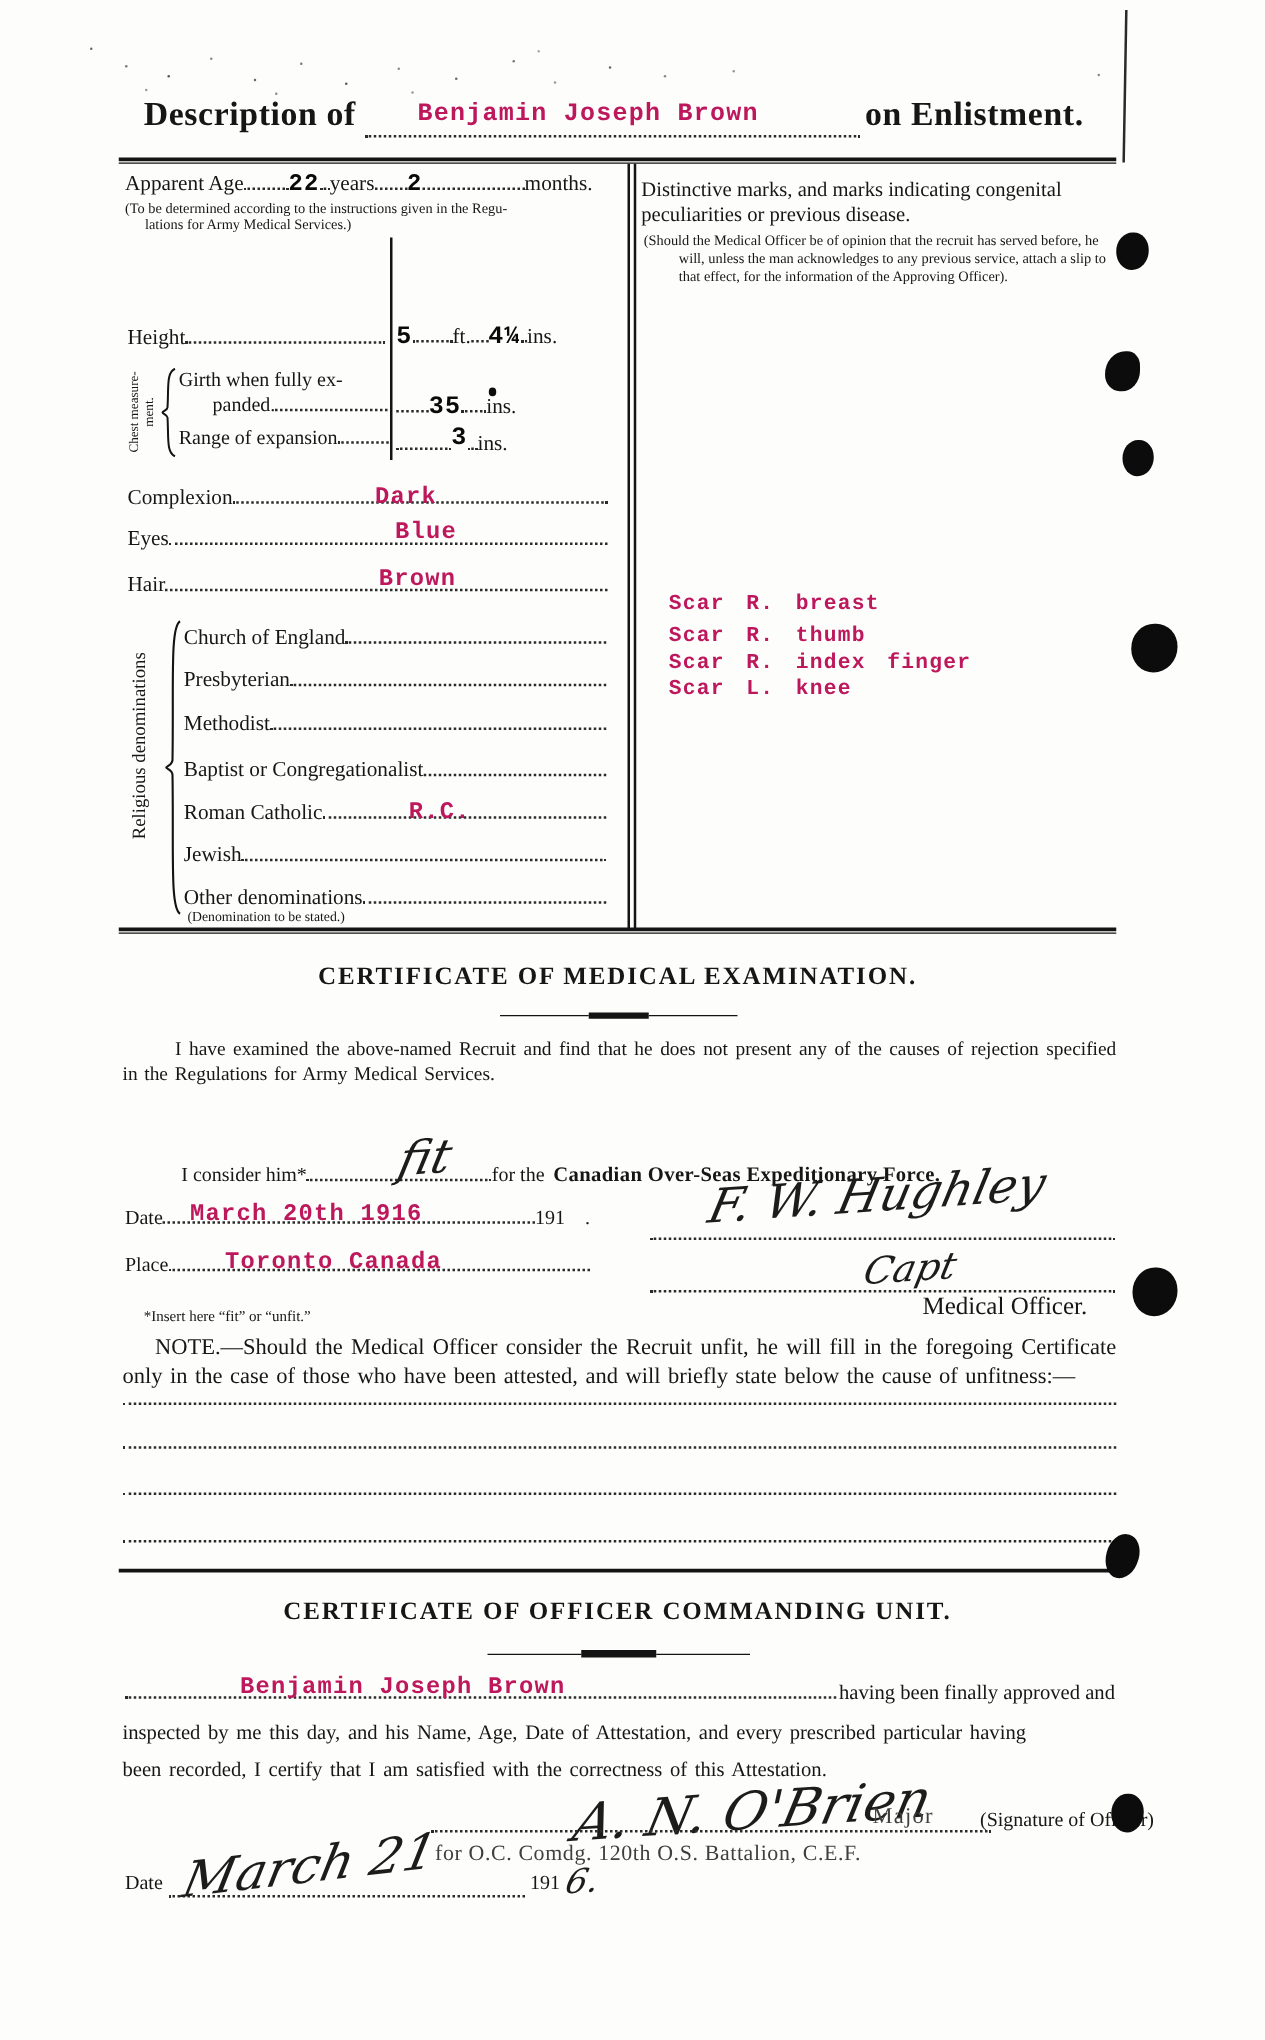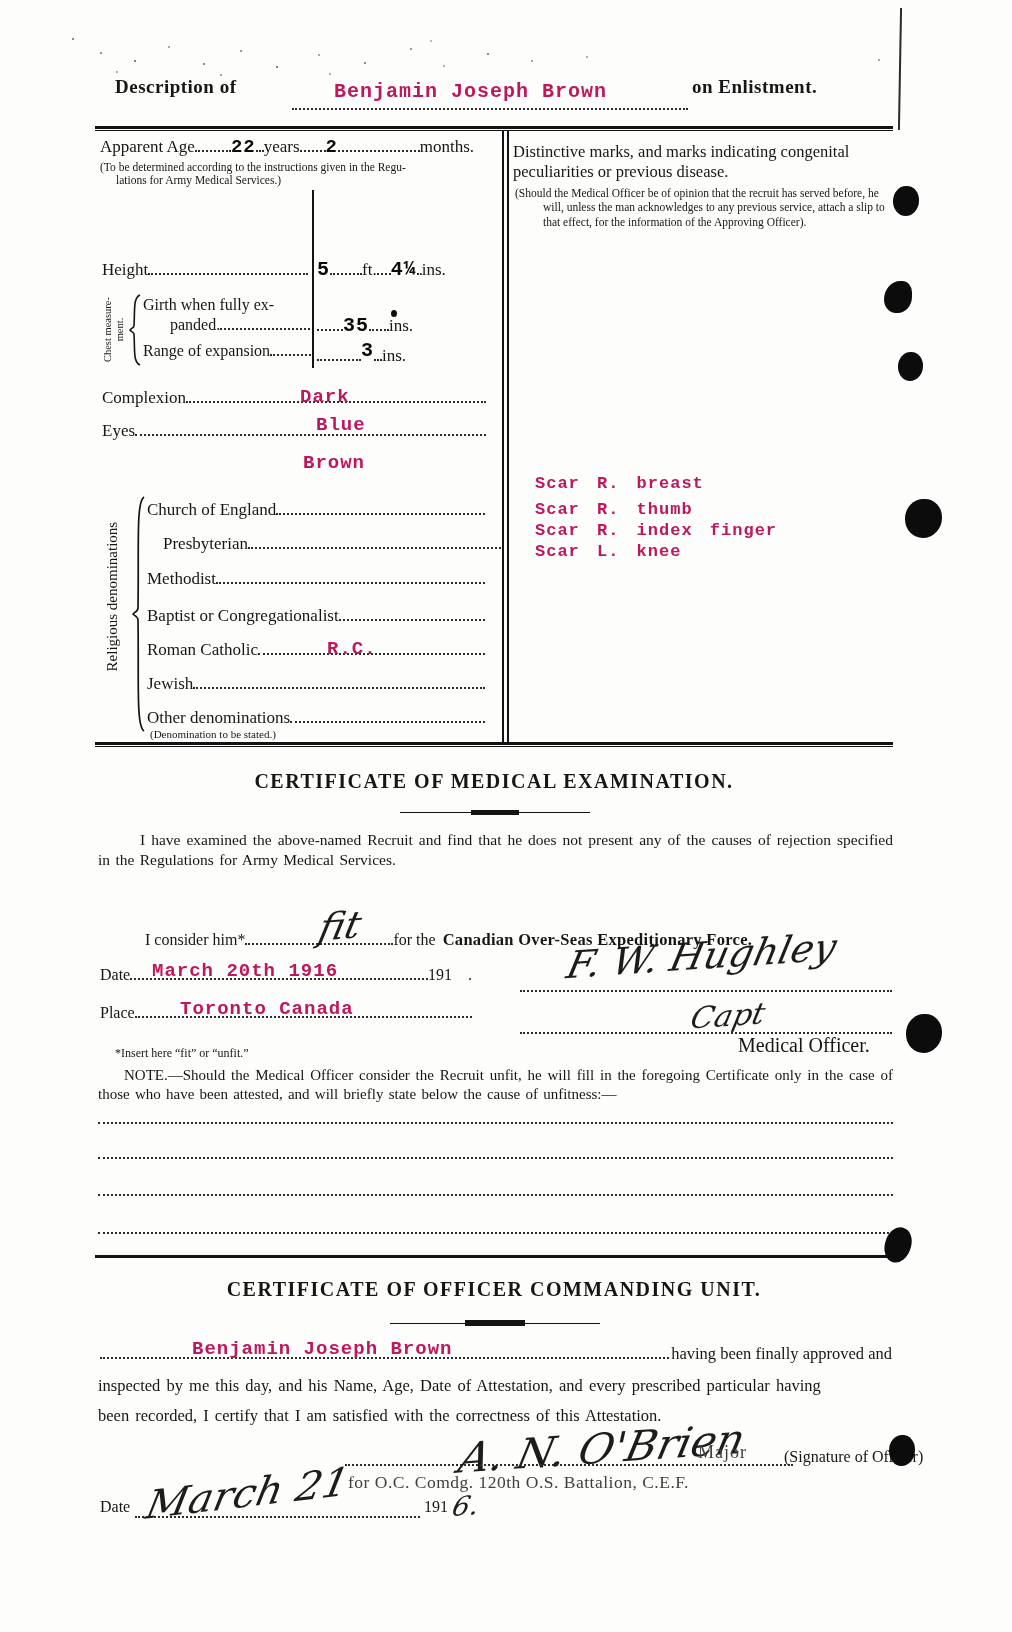--- a/index.html
+++ b/index.html
@@ -1,20 +1,20 @@
 <!DOCTYPE html>
 <html><head>
 <meta charset="utf-8">
 <style>
   html,body{margin:0;padding:0;background:#e8e8e4;}
   .page{position:relative;width:1012px;height:1632px;background:#fdfdfb;margin:0 auto;overflow:hidden;
         font-family:"Liberation Serif",serif;color:#161616;}
   .abs{position:absolute;}
   .st{font-family:"Liberation Serif",serif;color:#161616;}
-  .hdr{font-weight:700;font-size:19px;letter-spacing:0.5px;}
+  .hdr{font-weight:700;font-size:27px;letter-spacing:0.5px;}
   .sect{font-weight:700;font-size:20px;letter-spacing:1.5px;text-align:center;width:798px;left:95px;}
   .sm{font-size:11.5px;line-height:1.25;}
   .tv{position:absolute;font-family:"Liberation Mono","DejaVu Sans Mono",monospace;font-weight:700;
       font-size:19px;letter-spacing:1px;color:#be185d;white-space:nowrap;}
   .hw{position:absolute;font-family:"DejaVu Serif",serif;font-style:italic;color:#1c1c1c;
       transform:skewX(-16deg) rotate(-4deg);white-space:nowrap;}
   .fr{position:absolute;display:flex;align-items:baseline;}
   .ld{flex:1 1 auto;display:inline-block;height:2px;border-bottom:2px dotted #2b2b2b;}
   .ldw{flex:0 0 auto;display:inline-block;height:2px;border-bottom:2px dotted #2b2b2b;}
   .lbl{font-size:17px;white-space:nowrap;}
@@ -118,32 +118,36 @@
     <span class="ld"></span>
   </div>
   <div class="tv" style="left:300px;top:386px;">Dark</div>
 
   <div class="fr" style="left:102px;top:421px;width:384px;">
     <span class="st lbl">Eyes</span>
     <span class="ld"></span>
   </div>
   <div class="tv" style="left:316px;top:414px;">Blue</div>
 
+  <div class="fr" style="left:102px;top:458px;width:384px;">
+    <span class="st lbl">Hair</span>
+    <span class="ld"></span>
+  </div>
   <div class="tv" style="left:303px;top:452px;">Brown</div>
 
   <div class="abs st rot" style="left:18px;top:588px;width:190px;font-size:15px;line-height:1.15;">Religious denominations</div>
   <svg class="brace-svg" style="left:131px;top:496px;" width="15" height="236" viewBox="0 0 15 236">
     <path d="M13 1 C5 6 8 50 7 112 C7 116 2 117 2 118 C2 119 7 120 7 124 C8 186 5 230 13 235" stroke="#141414" stroke-width="1.7" fill="none"></path>
   </svg>
 
   <div class="fr" style="left:147px;top:500px;width:338px;">
     <span class="st lbl">Church of England</span>
     <span class="ld"></span>
   </div>
-  <div class="fr" style="left:147px;top:534px;width:338px;margin-left:16px;">
+  <div class="fr" style="left:147px;top:534px;width:338px;">
     <span class="st lbl">Presbyterian</span>
     <span class="ld"></span>
   </div>
   <div class="fr" style="left:147px;top:569px;width:338px;">
     <span class="st lbl">Methodist</span>
     <span class="ld"></span>
   </div>
   <div class="fr" style="left:147px;top:606px;width:338px;">
     <span class="st lbl">Baptist or Congregationalist</span>
     <span class="ld"></span>
@@ -206,21 +210,21 @@
     <span class="ld"></span>
   </div>
   <div class="tv" style="left:180px;top:998px;">Toronto Canada</div>
 
   <div class="hw" style="left:692px;top:998px;font-size:30px;">Capt</div>
   <div class="dotline" style="left:520px;top:1030px;width:372px;"></div>
   <div class="abs st" style="left:738px;top:1034px;font-size:20px;">Medical Officer.</div>
 
   <div class="abs st" style="left:115px;top:1046px;font-size:12px;">*Insert here “fit” or “unfit.”</div>
 
-  <div class="para" style="left:98px;top:1066px;width:795px;font-size:15px;line-height:1.25;text-indent:26px;">NOTE.—Should the Medical Officer consider the Recruit unfit, he will fill in the foregoing Certificate only in the case of those who have been attested, and will briefly state below the cause of unfitness:—</div>
+  <div class="para" style="left:98px;top:1066px;width:795px;font-size:18px;line-height:1.25;text-indent:26px;">NOTE.—Should the Medical Officer consider the Recruit unfit, he will fill in the foregoing Certificate only in the case of those who have been attested, and will briefly state below the cause of unfitness:—</div>
 
   <div class="dotline" style="left:98px;top:1120px;width:795px;"></div>
   <div class="dotline" style="left:98px;top:1155px;width:795px;"></div>
   <div class="dotline" style="left:98px;top:1192px;width:795px;"></div>
   <div class="dotline" style="left:98px;top:1230px;width:795px;"></div>
 
   <div class="rule" style="left:95px;top:1255px;width:798px;height:3px;"></div>
   <div class="abs st sect" style="top:1278px;">CERTIFICATE OF OFFICER COMMANDING UNIT.</div>
   <div class="divider" style="left:390px;top:1320px;width:210px;">
     <span class="thin"></span>

